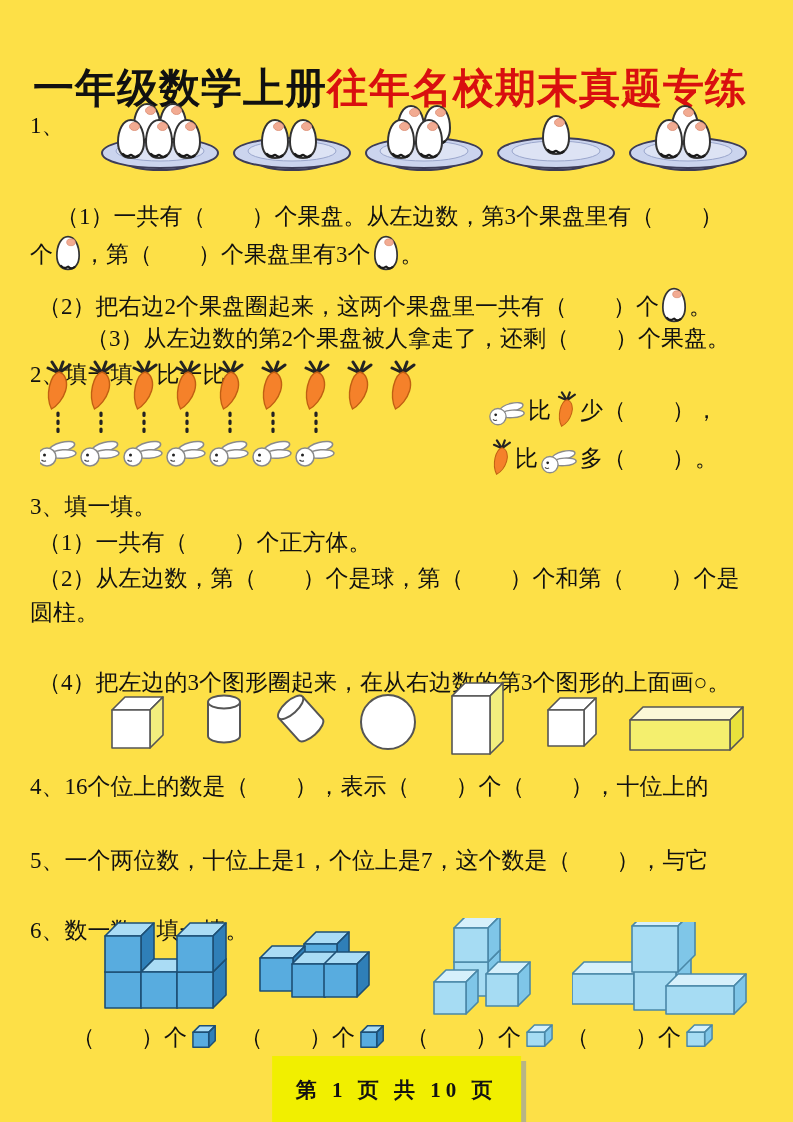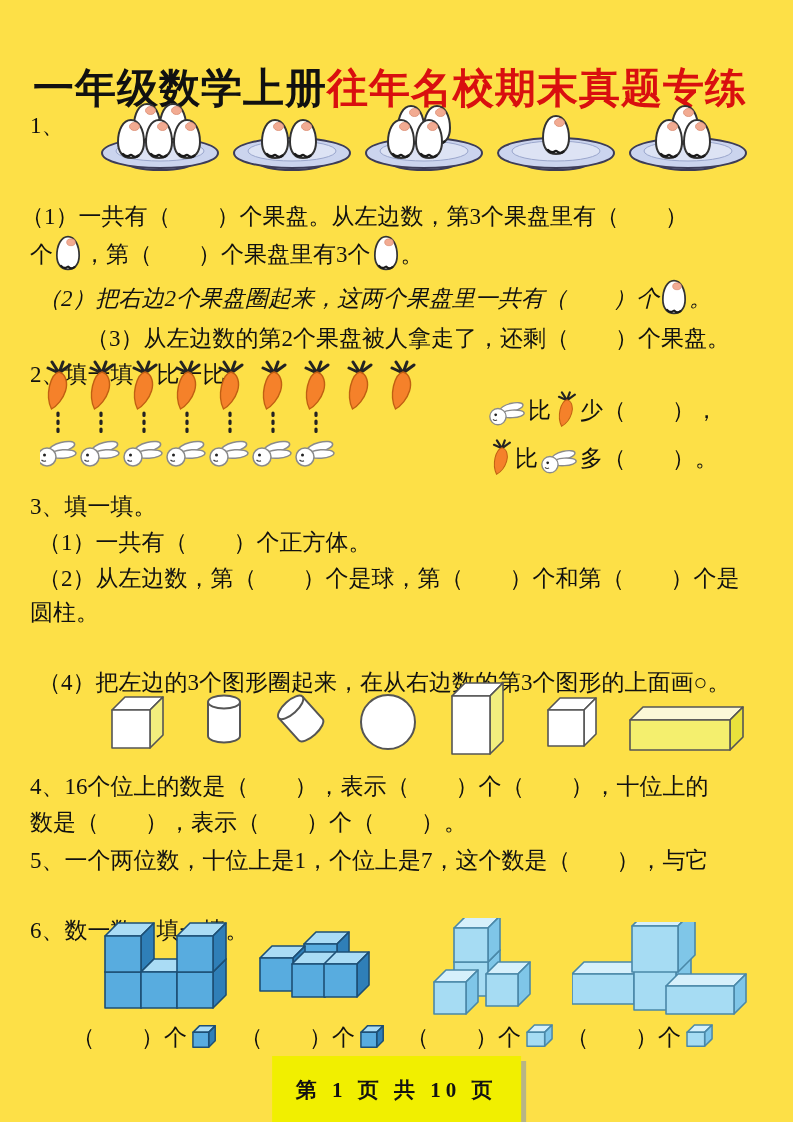--- a/index.html
+++ b/index.html
@@ -124,36 +124,36 @@
           <path d="M7 36 q3.5 4 7.5 1 M15.5 37 q3.5 3.5 7 0.5" stroke="#1a1a1a" stroke-width="2.4" fill="none" stroke-linecap="round"></path>
         </g>
         <g transform="translate(56,20)">
           <path d="M15 2 C23 2 28 12 28 24 C28 34 23 40 15 40 C7 40 2 34 2 24 C2 12 7 2 15 2 Z" fill="#fff" stroke="#333" stroke-width="2"></path>
           <ellipse cx="18.5" cy="8.5" rx="5" ry="4" fill="#f2ab92" stroke="#d98a70" stroke-width="0.8"></ellipse>
           <path d="M7 36 q3.5 4 7.5 1 M15.5 37 q3.5 3.5 7 0.5" stroke="#1a1a1a" stroke-width="2.4" fill="none" stroke-linecap="round"></path>
         </g>
       </svg>
     </div>
 
-  <p class="line" style="top:178px;left:21px;">（1）一共有（　　）个果盘。从左边数，第3个果盘里有（　　）</p>
+  <p class="line" style="top:178px;left:56px;">（1）一共有（　　）个果盘。从左边数，第3个果盘里有（　　）</p>
   <p class="line" style="top:212px;left:30px;"><span>个</span><span class="icon-inline"><svg width="26" height="36" viewBox="0 0 30 42">
           <g transform="translate(0,0)">
             <path d="M15 2 C23 2 28 12 28 24 C28 34 23 40 15 40 C7 40 2 34 2 24 C2 12 7 2 15 2 Z" fill="#fff" stroke="#333" stroke-width="2"></path>
             <ellipse cx="18.5" cy="8.5" rx="5" ry="4" fill="#f2ab92" stroke="#d98a70" stroke-width="0.8"></ellipse>
             <path d="M7 36 q3.5 4 7.5 1 M15.5 37 q3.5 3.5 7 0.5" stroke="#1a1a1a" stroke-width="2.4" fill="none" stroke-linecap="round"></path>
           </g>
         </svg></span><span>，第（　　）个果盘里有3个</span><span class="icon-inline"><svg width="26" height="36" viewBox="0 0 30 42">
           <g transform="translate(0,0)">
             <path d="M15 2 C23 2 28 12 28 24 C28 34 23 40 15 40 C7 40 2 34 2 24 C2 12 7 2 15 2 Z" fill="#fff" stroke="#333" stroke-width="2"></path>
             <ellipse cx="18.5" cy="8.5" rx="5" ry="4" fill="#f2ab92" stroke="#d98a70" stroke-width="0.8"></ellipse>
             <path d="M7 36 q3.5 4 7.5 1 M15.5 37 q3.5 3.5 7 0.5" stroke="#1a1a1a" stroke-width="2.4" fill="none" stroke-linecap="round"></path>
           </g>
         </svg></span><span>。</span></p>
 
-  <p class="line" style="top:256px;left:38px;font-style:italic;"><span>（2）把右边2个果盘圈起来，这两个果盘里一共有（　　）个</span><span class="icon-inline"><svg width="26" height="36" viewBox="0 0 30 42">
+  <p class="line" style="top:264px;left:38px;"><span>（2）把右边2个果盘圈起来，这两个果盘里一共有（　　）个</span><span class="icon-inline"><svg width="26" height="36" viewBox="0 0 30 42">
           <g transform="translate(0,0)">
             <path d="M15 2 C23 2 28 12 28 24 C28 34 23 40 15 40 C7 40 2 34 2 24 C2 12 7 2 15 2 Z" fill="#fff" stroke="#333" stroke-width="2"></path>
             <ellipse cx="18.5" cy="8.5" rx="5" ry="4" fill="#f2ab92" stroke="#d98a70" stroke-width="0.8"></ellipse>
             <path d="M7 36 q3.5 4 7.5 1 M15.5 37 q3.5 3.5 7 0.5" stroke="#1a1a1a" stroke-width="2.4" fill="none" stroke-linecap="round"></path>
           </g>
         </svg></span><span>。</span></p>
 
   <p class="line" style="top:300px;left:38px;margin-left:48px;">（3）从左边数的第2个果盘被人拿走了，还剩（　　）个果盘。</p>
 
   <p class="line" style="top:336px;left:30px;">2、填一填，比一比。</p>
@@ -342,21 +342,20 @@
           <rect x="448" y="34" width="36" height="36" fill="#ffffff"></rect>
         </g>
         <g stroke="#555" stroke-width="1.6" stroke-linejoin="round">
           <path d="M530 44 l13 -13 l100 0 l-13 13 Z" fill="#fbf8d8"></path>
           <path d="M630 44 l13 -13 l0 30 l-13 13 Z" fill="#e9e23c"></path>
           <rect x="530" y="44" width="100" height="30" fill="#f4ef6e"></rect>
         </g>
       </svg></div>
 
   <p class="line" style="top:748px;left:30px;">4、16个位上的数是（　　），表示（　　）个（　　），十位上的</p>
-  <p class="line" style="top:784px;left:30px;">数是（　　），表示（　　）个（　　）。</p>
 
   <p class="line" style="top:822px;left:30px;">5、一个两位数，十位上是1，个位上是7，这个数是（　　），与它</p>
 
   <p class="line" style="top:892px;left:30px;">6、数一数，填一填。</p>
   <div class="figure" id="fig1" style="top:922px;left:95px;"><svg width="150" height="100" viewBox="0 0 150 100">
         <g stroke="#1d4f75" stroke-width="1.6" stroke-linejoin="round">
           <path d="M10 50 l13 -13 l36 0 l-13 13 Z" fill="#aadcf5"></path>
           <path d="M46 50 l13 -13 l0 36 l-13 13 Z" fill="#2f7fb8"></path>
           <rect x="10" y="50" width="36" height="36" fill="#58acdf"></rect>
         </g>

